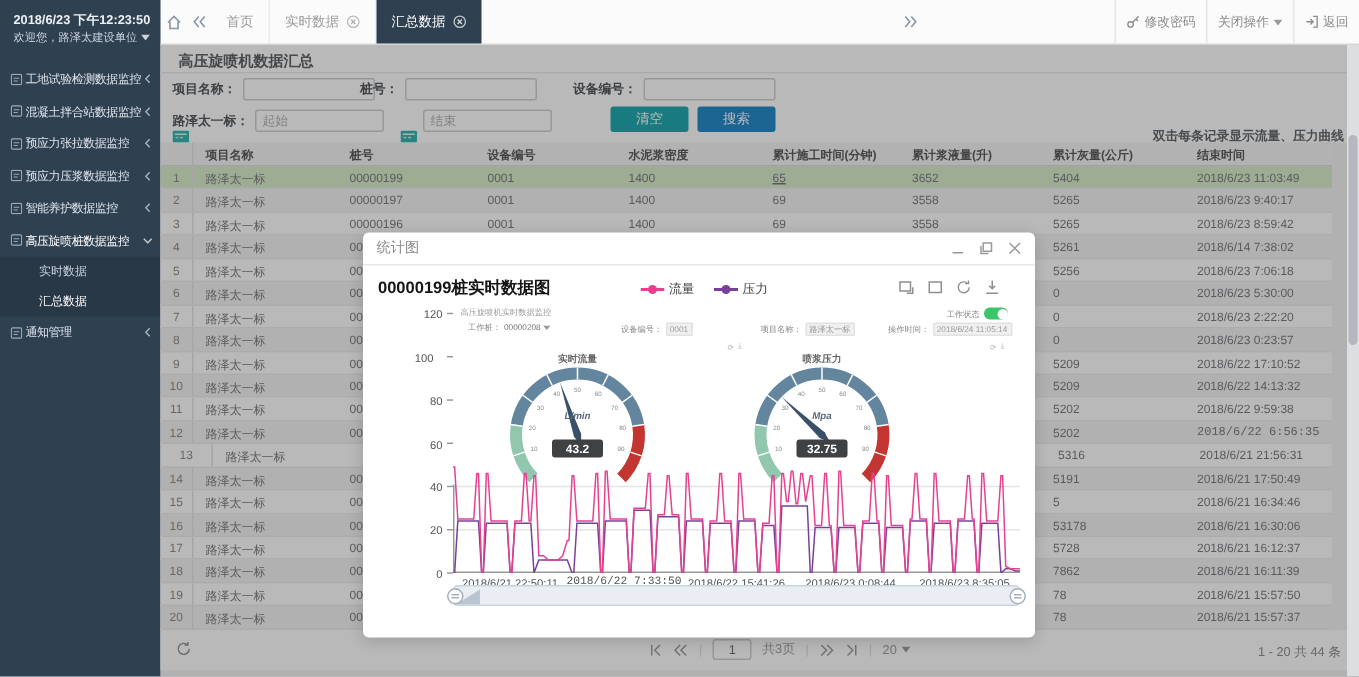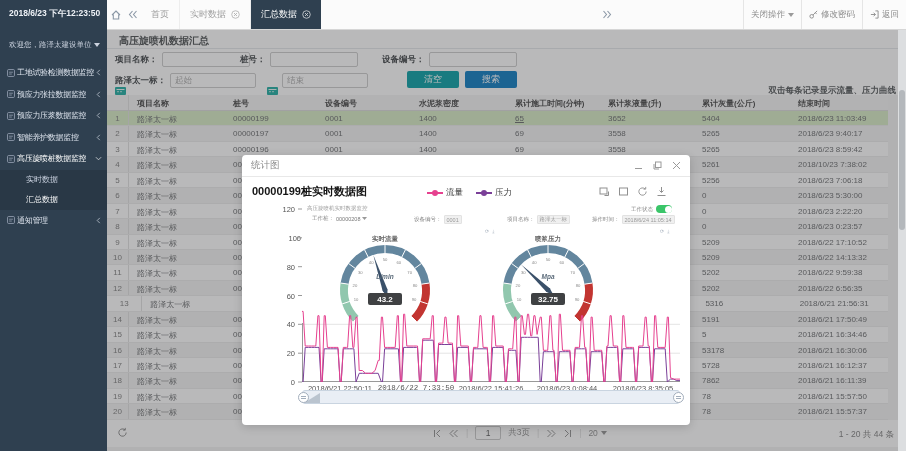--- a/index.html
+++ b/index.html
@@ -4,21 +4,21 @@
 <style>
 *{margin:0;padding:0;box-sizing:border-box}
 html,body{width:906px;height:451px;overflow:hidden}
 body{font-family:"Liberation Sans",sans-serif}
 svg{display:block}
 .app{width:906px;height:451px;display:flex;background:#2f4050;position:relative}
 
 .sidebar{width:107px;min-width:107px;background:#2f4050;color:#c8d0dd;overflow:hidden}
 .side-head{padding:8px 6px 12px 9px}
 .datetime{font-size:8.5px;font-weight:bold;color:#eef1f6;white-space:nowrap}
-.welcome{font-size:7.5px;color:#ccd3df;margin-top:20px;display:flex;align-items:center;gap:2px;white-space:nowrap}
+.welcome{font-size:7.5px;color:#ccd3df;margin-top:0;display:flex;align-items:center;gap:2px;white-space:nowrap}
 .side-item{display:flex;align-items:center;height:21.5px;padding:0 5px 0 7px;font-size:8px;color:#dce2ec;cursor:pointer;white-space:nowrap}
 .side-item .mi{width:8px;height:8px;margin-right:2px;opacity:.8;flex-shrink:0;color:#b9c3d4}
 .side-item .lbl{letter-spacing:-0.3px}
 .side-item .lbl{overflow:hidden}
 .side-item .chev{margin-left:auto;flex-shrink:0;opacity:.75}
 .side-item.open{color:#fff}
 .submenu{background:#293846}
 .side-sub{height:20px;line-height:20px;padding-left:26px;font-size:8px;color:#c9d1df;cursor:pointer}
 .side-sub.cur{color:#fff}
 
@@ -115,20 +115,30 @@
           <span class="lbl">工地试验检测数据监控</span>
           <svg class="chev" width="7" height="7" viewBox="0 0 8 8">
             <path d="M5.5 1L2.5 4l3 3" stroke="currentColor" fill="none"></path>
           </svg>
         </div>
         <div class="side-item">
           <svg class="mi" viewBox="0 0 10 10">
             <rect x="0.7" y="0.7" width="8.6" height="8.6" rx="1.2" fill="none" stroke="currentColor"></rect>
             <path d="M2.6 4h4.8M2.6 6.3h3.4" stroke="currentColor" stroke-width=".9" fill="none"></path>
           </svg>
+          <span class="lbl">混凝土拌合站数据监控</span>
+          <svg class="chev" width="7" height="7" viewBox="0 0 8 8">
+            <path d="M5.5 1L2.5 4l3 3" stroke="currentColor" fill="none"></path>
+          </svg>
+        </div>
+        <div class="side-item">
+          <svg class="mi" viewBox="0 0 10 10">
+            <rect x="0.7" y="0.7" width="8.6" height="8.6" rx="1.2" fill="none" stroke="currentColor"></rect>
+            <path d="M2.6 4h4.8M2.6 6.3h3.4" stroke="currentColor" stroke-width=".9" fill="none"></path>
+          </svg>
           <span class="lbl">预应力张拉数据监控</span>
           <svg class="chev" width="7" height="7" viewBox="0 0 8 8">
             <path d="M5.5 1L2.5 4l3 3" stroke="currentColor" fill="none"></path>
           </svg>
         </div>
         <div class="side-item">
           <svg class="mi" viewBox="0 0 10 10">
             <rect x="0.7" y="0.7" width="8.6" height="8.6" rx="1.2" fill="none" stroke="currentColor"></rect>
             <path d="M2.6 4h4.8M2.6 6.3h3.4" stroke="currentColor" stroke-width=".9" fill="none"></path>
           </svg>
@@ -205,31 +215,31 @@
             </svg>
           </div>
         </div>
       <div class="tb-actions">
         <div class="tb-ico" style="margin-right:128px">
           <svg width="10" height="9" viewBox="0 0 10 9">
               <path d="M1.5 1l3 3.5L1.5 8M5.5 1l3 3.5L5.5 8" stroke="currentColor" fill="none" stroke-width="1.1"></path>
             </svg>
         </div>
         <div class="tb-act">
+          <svg width="9" height="9" viewBox="0 0 10 10">
+              <circle cx="3" cy="7" r="2" stroke="currentColor" fill="none"></circle>
+              <path d="M4.5 5.5L9 1M7 3l1.5 1.5" stroke="currentColor" fill="none"></path>
+            </svg>
+          <span>修改密码</span>
+        </div>
+        <div class="tb-act">
           <span>关闭操作</span>
           <svg width="6" height="4" viewBox="0 0 6 4">
               <path d="M0 0h6L3 4z" fill="#9a9a9a"></path>
             </svg>
-        </div>
-        <div class="tb-act">
-          <svg width="9" height="9" viewBox="0 0 10 10">
-              <circle cx="3" cy="7" r="2" stroke="currentColor" fill="none"></circle>
-              <path d="M4.5 5.5L9 1M7 3l1.5 1.5" stroke="currentColor" fill="none"></path>
-            </svg>
-          <span>修改密码</span>
         </div>
         <div class="tb-act">
           <svg width="9" height="9" viewBox="0 0 10 10">
               <path d="M6 1h3v8H6M1 5h5M4 3l2 2-2 2" stroke="currentColor" fill="none"></path>
             </svg>
           <span>返回</span>
         </div>
       </div>
     </div>
 
@@ -320,21 +330,21 @@
           </div>
           <div class="trow alt">
             <div class="c c0" style="width: 22px;">4</div>
             <div class="c" style="width: 96px;">路泽太一标</div>
             <div class="c" style="width: 92px;">00</div>
             <div class="c" style="width: 94px;"></div>
             <div class="c" style="width: 96px;"></div>
             <div class="c" style="width: 93px;"></div>
             <div class="c" style="width: 94px;"></div>
             <div class="c" style="width: 96px;">5261</div>
-            <div class="c" style="width: 98px;">2018/10/23 7:38:02</div>
+            <div class="c" style="width: 98px;">2018/6/14 7:38:02</div>
           </div>
           <div class="trow">
             <div class="c c0" style="width: 22px;">5</div>
             <div class="c" style="width: 96px;">路泽太一标</div>
             <div class="c" style="width: 92px;">00</div>
             <div class="c" style="width: 94px;"></div>
             <div class="c" style="width: 96px;"></div>
             <div class="c" style="width: 93px;"></div>
             <div class="c" style="width: 94px;"></div>
             <div class="c" style="width: 96px;">5256</div>
@@ -408,21 +418,21 @@
           </div>
           <div class="trow alt">
             <div class="c c0" style="width: 22px;">12</div>
             <div class="c" style="width: 96px;">路泽太一标</div>
             <div class="c" style="width: 92px;">00</div>
             <div class="c" style="width: 94px;"></div>
             <div class="c" style="width: 96px;"></div>
             <div class="c" style="width: 93px;"></div>
             <div class="c" style="width: 94px;"></div>
             <div class="c" style="width: 96px;">5202</div>
-            <div class="c" style="width: 98px;">2018/6/22 6:56:35</div>
+            <div class="c" style="width: 98px; font-family: Liberation Mono, monospace;">2018/6/22 6:56:35</div>
           </div>
           <div class="trow">
             <div class="c c0" style="width: 36px;">13</div>
             <div class="c" style="width: 96px;">路泽太一标</div>
             <div class="c" style="width: 92px;">00</div>
             <div class="c" style="width: 94px;"></div>
             <div class="c" style="width: 96px;"></div>
             <div class="c" style="width: 93px;"></div>
             <div class="c" style="width: 94px;"></div>
             <div class="c" style="width: 96px;">5316</div>
@@ -601,21 +611,21 @@
           <svg width="11" height="11" viewBox="0 0 11 11">
               <path d="M5.5 1v5M3.5 4.5l2 2 2-2M1.5 9.5h8" stroke="currentColor" fill="none"></path>
             </svg>
         </div>
         <div id="ylabels" style="position: absolute; left: 0px; top: 0px; width: 0px; height: 0px; overflow: visible;">
             <div class="ylab" style="left: 13px; top: 223px;">0</div>
             <div class="ylab" style="left: 13px; top: 194.167px;">20</div>
             <div class="ylab" style="left: 13px; top: 165.333px;">40</div>
             <div class="ylab" style="left: 13px; top: 136.5px;">60</div>
             <div class="ylab" style="left: 13px; top: 107.667px;">80</div>
-            <div class="ylab" style="left: 19px; top: 78.8333px;">100</div>
+            <div class="ylab" style="left: 7px; top: 78.8333px;">100</div>
             <div class="ylab" style="left: 13px; top: 50px;">120</div>
           </div>
         <svg class="plotgrid" id="gridsvg" width="378" height="173">
             <line x1="-4" y1="173.0" x2="0" y2="173.0" stroke="#999"></line>
             <line x1="0" y1="144.2" x2="378" y2="144.2" stroke="#e4e4e4"></line>
             <line x1="-4" y1="144.2" x2="0" y2="144.2" stroke="#999"></line>
             <line x1="0" y1="115.3" x2="378" y2="115.3" stroke="#e4e4e4"></line>
             <line x1="-4" y1="115.3" x2="0" y2="115.3" stroke="#999"></line>
             <line x1="0" y1="86.5" x2="378" y2="86.5" stroke="#e4e4e4"></line>
             <line x1="-4" y1="86.5" x2="0" y2="86.5" stroke="#999"></line>

